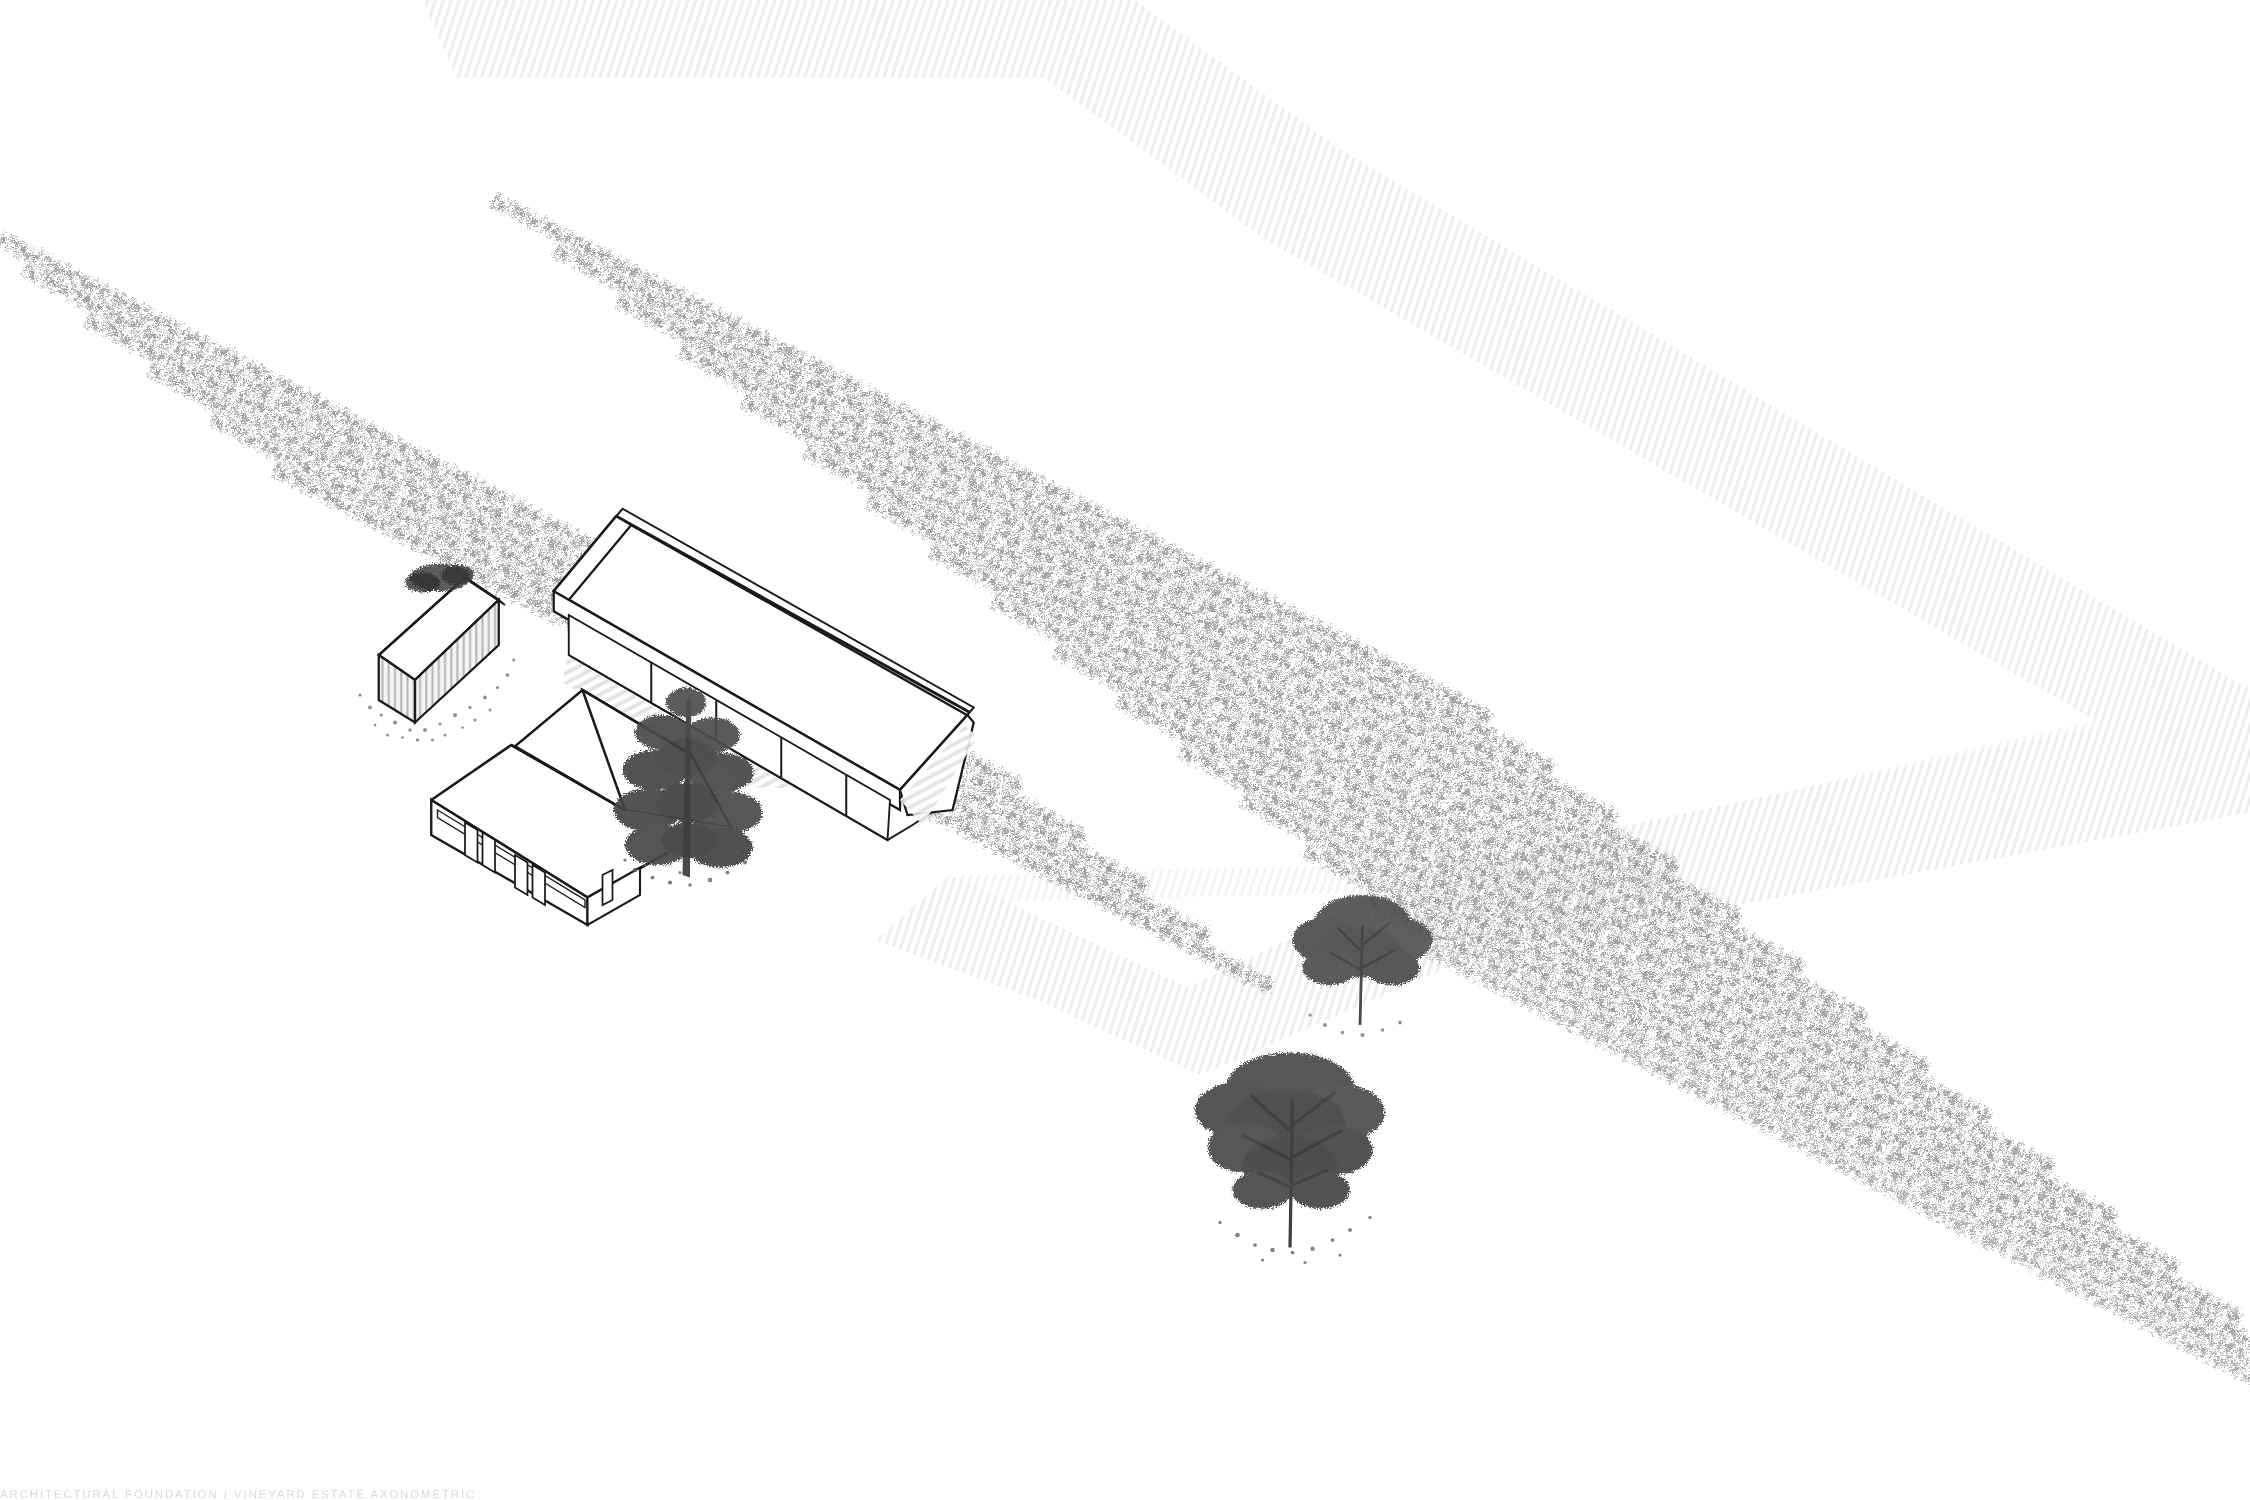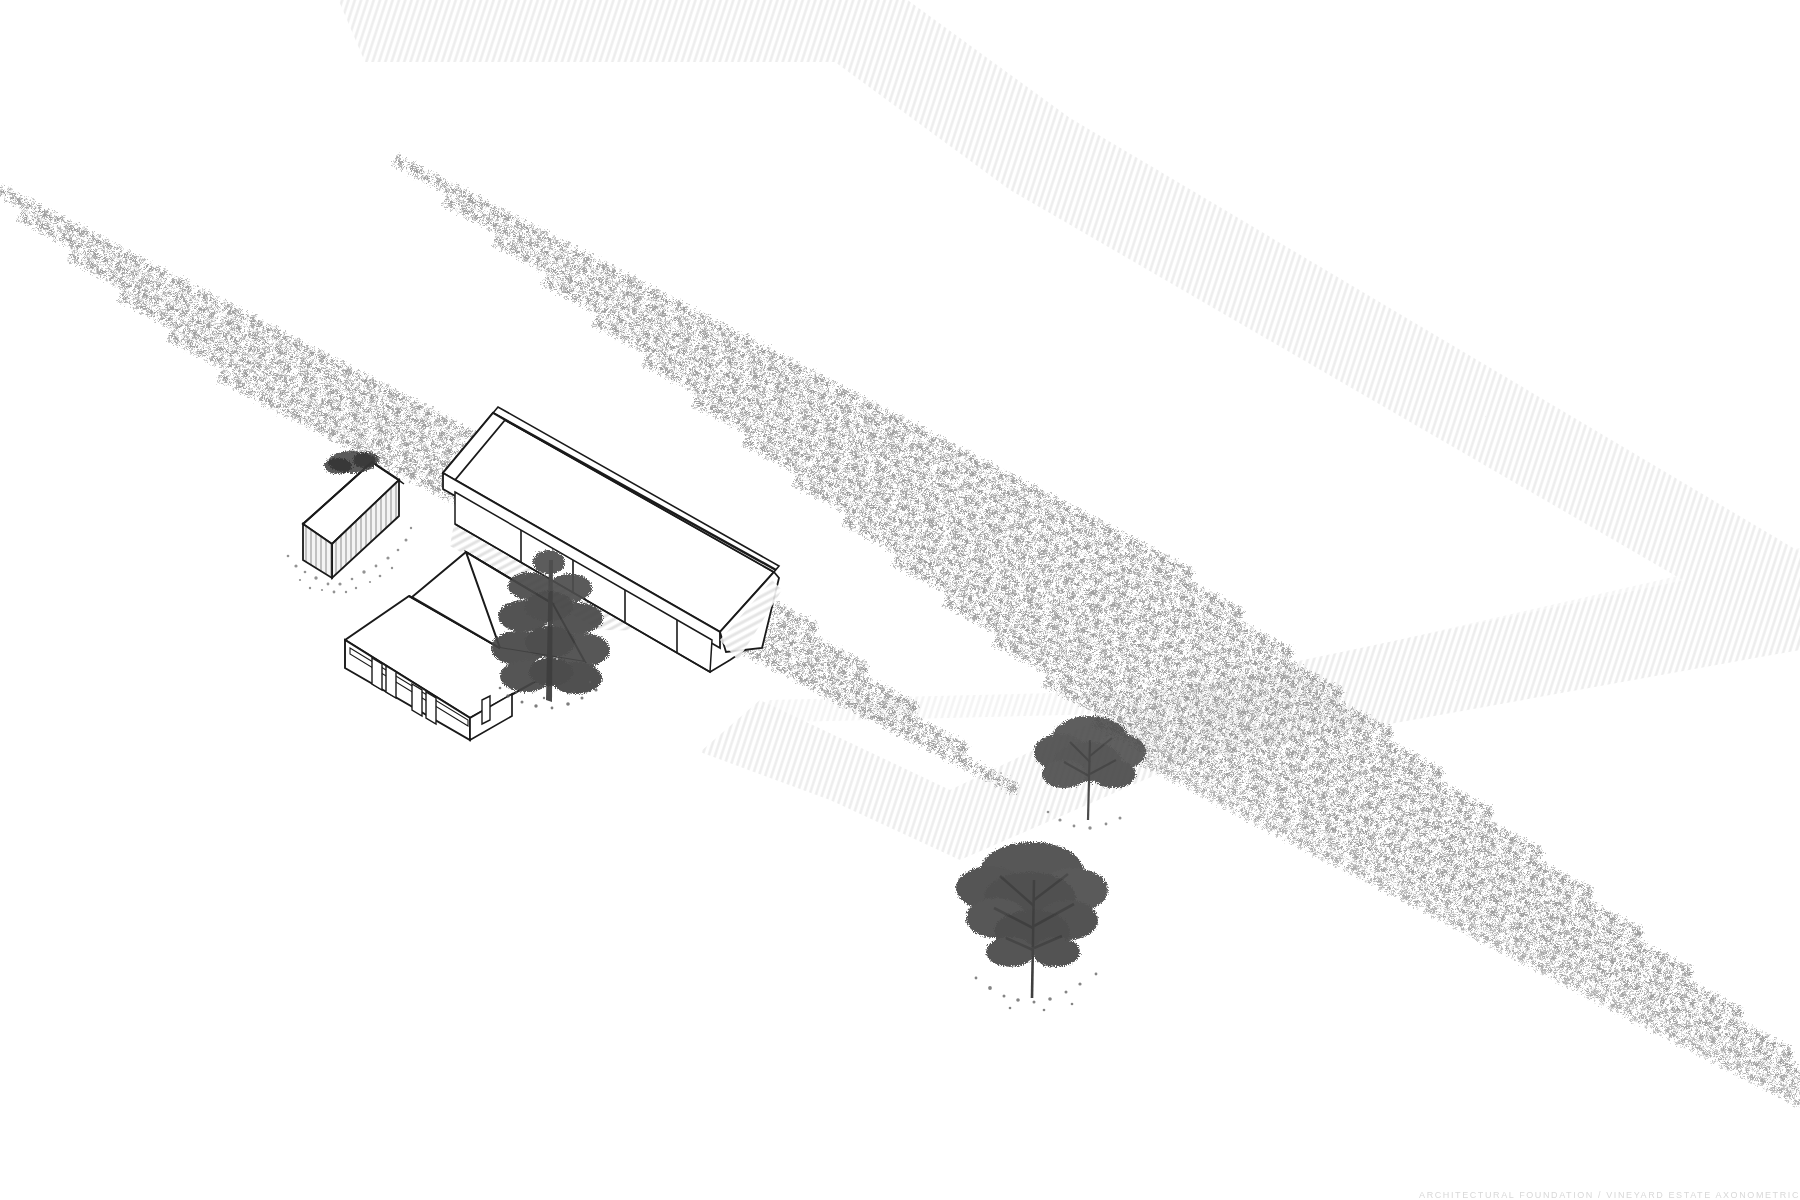--- a/index.html
+++ b/index.html
@@ -22,21 +22,21 @@
     position: absolute;
     inset: 0;
     width: 1800px;
     height: 1200px;
   }
   .caption {
     position: absolute;
     left: 0;
     right: 0;
     bottom: 0px;
-    text-align: right;
+    text-align: left;
     font-size: 9px;
     letter-spacing: 1.6px;
     color: #d8d8d8;
     font-family: "Liberation Sans", sans-serif;
     white-space: nowrap;
     pointer-events: none;
   }
 </style>
 </head>
 <body>

